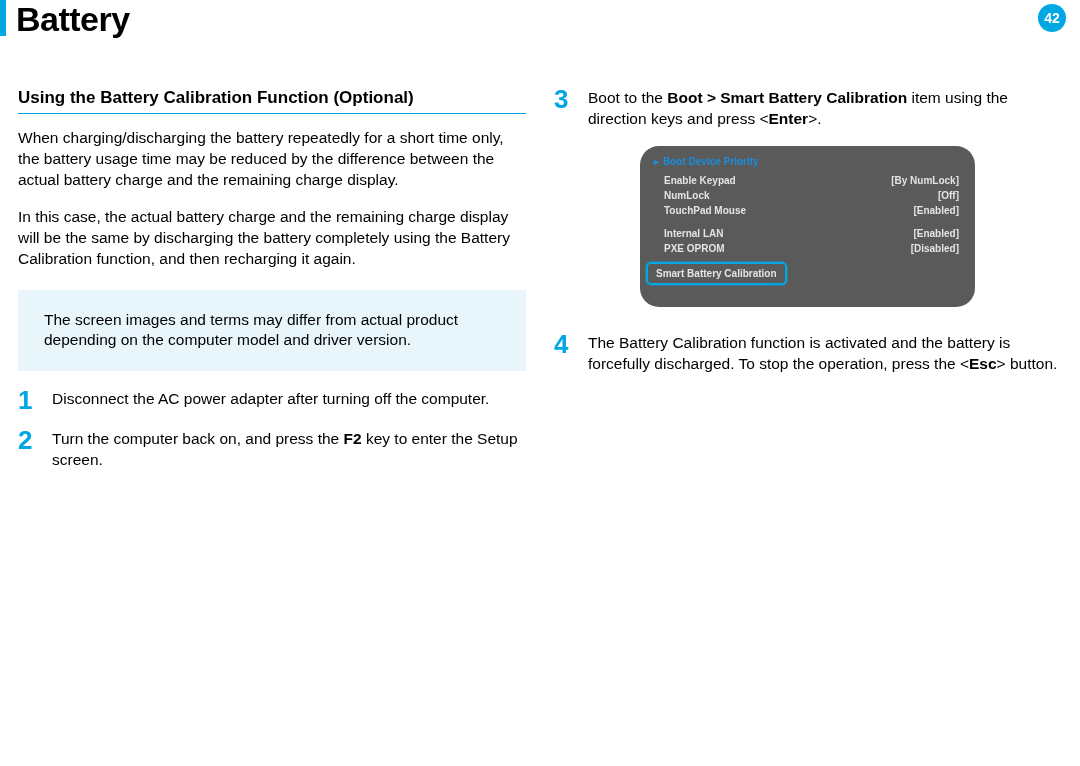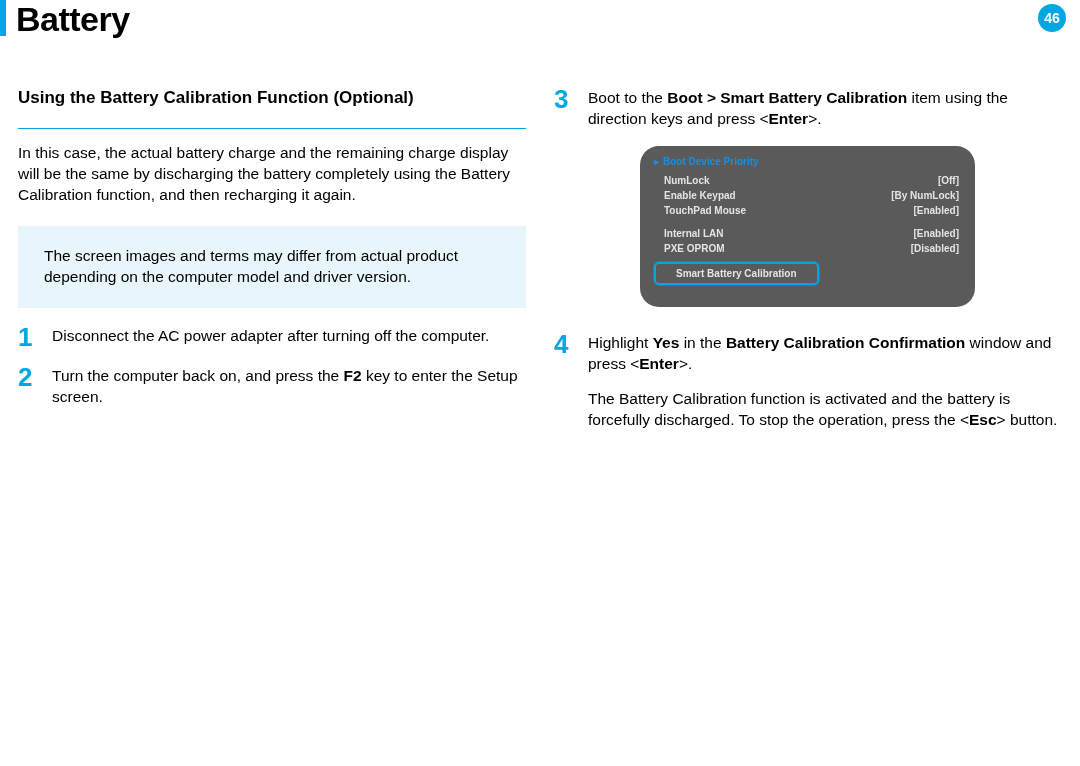--- a/index.html
+++ b/index.html
@@ -53,21 +53,21 @@
     position: absolute;
     top: 88px;
     left: 18px; right: 18px;
     display: flex;
     gap: 28px;
   }
   .col { flex: 1; }
   .subhead {
     font-weight: 700;
     font-size: 17px;
-    padding-bottom: 20px;
+    padding-bottom: 5px;
     border-bottom: 1px solid #00a7e2;
     margin-bottom: 14px;
   }
   p.body {
     font-size: 15.5px;
     line-height: 1.35;
     margin-bottom: 16px;
   }
   .note-box {
     background: #e8f6fb;
@@ -114,44 +114,45 @@
     justify-content: space-between;
     color: #e4e4e4;
     font-size: 10px;
     font-weight: 700;
     padding: 2px 16px 2px 24px;
   }
   .bios-gap { height: 8px; }
   .bios-highlight {
     border: 2px solid #00a7e2;
     border-radius: 5px;
-    margin: 6px 10px 0 14px;
-    padding: 4px 20px;
+    margin: 6px 10px 0 6px;
+    padding: 4px 8px;
     color: #e4e4e4;
     font-size: 10px;
     font-weight: 700;
     display: inline-block;
     box-shadow: 0 0 0 1px rgba(0,167,226,.4);
   }
   .tri::before { content: "\25B8"; margin-right: 4px; }
 </style>
 </head>
 <body>
 
 <div class="side-bar"></div>
 <div class="header">Battery</div>
 
 <div class="chapter-block">
-  <div class="page-badge">46</div>
+  <div class="page-badge">42</div>
 </div>
 
 <div class="columns">
 
   <div class="col">
     <div class="subhead">Using the Battery Calibration Function (Optional)</div>
+    <p class="body">When charging/discharging the battery repeatedly for a short time only, the battery usage time may be reduced by the difference between the actual battery charge and the remaining charge display.</p>
     <p class="body">In this case, the actual battery charge and the remaining charge display will be the same by discharging the battery completely using the Battery Calibration function, and then recharging it again.</p>
     <div class="note-box">The screen images and terms may differ from actual product depending on the computer model and driver version.</div>
 
     <div class="step">
       <div class="step-num">1</div>
       <div class="step-text">Disconnect the AC power adapter after turning off the computer.</div>
     </div>
 
     <div class="step">
       <div class="step-num">2</div>
@@ -166,26 +167,26 @@
       <div class="step-num">3</div>
       <div class="step-text">
         <span>Boot to the </span><b>Boot &gt; Smart Battery Calibration</b><span> item using the direction keys and press &lt;</span><b>Enter</b><span>&gt;.</span>
       </div>
     </div>
 
     <div class="bios-panel">
       <div class="bios-header tri">Boot Device Priority</div>
       <div id="bios-rows-1">
           <div class="bios-row">
+            <span>Enable Keypad</span>
+            <span>[By NumLock]</span>
+          </div>
+          <div class="bios-row">
             <span>NumLock</span>
             <span>[Off]</span>
-          </div>
-          <div class="bios-row">
-            <span>Enable Keypad</span>
-            <span>[By NumLock]</span>
           </div>
           <div class="bios-row">
             <span>TouchPad Mouse</span>
             <span>[Enabled]</span>
           </div>
         </div>
       <div class="bios-gap"></div>
       <div id="bios-rows-2">
           <div class="bios-row">
             <span>Internal LAN</span>
@@ -197,22 +198,19 @@
           </div>
         </div>
       <div class="bios-highlight">Smart Battery Calibration</div>
     </div>
 
     <div style="height:26px"></div>
 
     <div class="step">
       <div class="step-num">4</div>
       <div class="step-text">
-        <p>
-          <span>Highlight </span><b>Yes</b><span> in the </span><b>Battery Calibration Confirmation</b><span> window and press &lt;</span><b>Enter</b><span>&gt;.</span>
-        </p>
         <p>
           <span>The Battery Calibration function is activated and the battery is forcefully discharged. To stop the operation, press the &lt;</span><b>Esc</b><span>&gt; button.</span>
         </p>
       </div>
     </div>
   </div>
 </div>
 
 </body></html>

